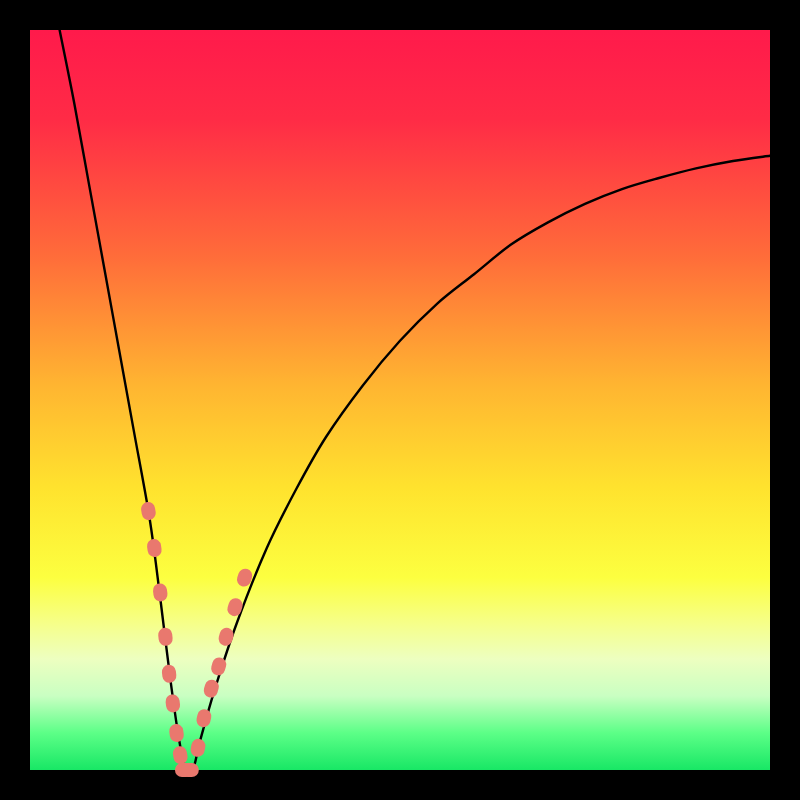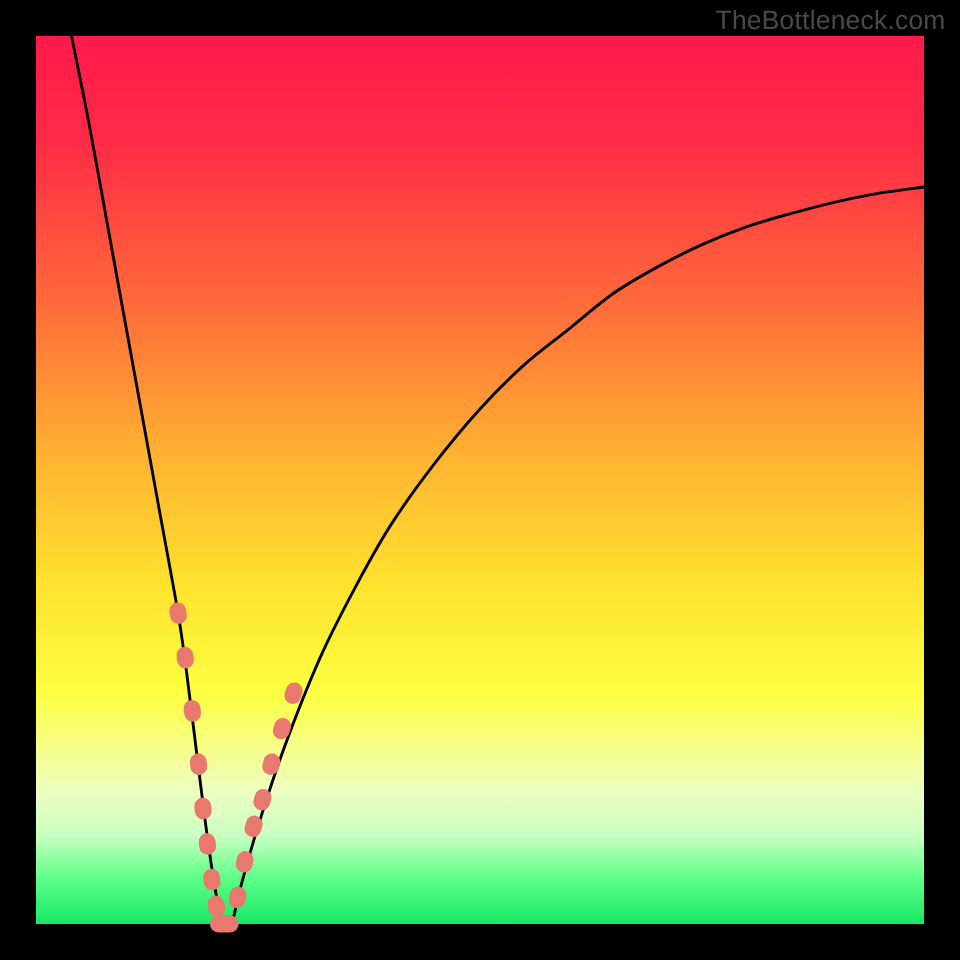--- a/index.html
+++ b/index.html
@@ -67,14 +67,13 @@
         <rect x="172.29999999999998" y="651.6" width="18" height="14" rx="7" fill="#e9786e" transform="rotate(-74.05460409907712 181.29999999999998 658.6)"></rect>
         <rect x="179.70000000000002" y="629.4" width="18" height="14" rx="7" fill="#e9786e" transform="rotate(-74.05460409907712 188.70000000000002 636.4)"></rect>
         <rect x="187.10000000000002" y="599.8" width="18" height="14" rx="7" fill="#e9786e" transform="rotate(-74.62374875117382 196.10000000000002 606.8)"></rect>
         <rect x="195.98" y="570.2" width="18" height="14" rx="7" fill="#e9786e" transform="rotate(-72.64597536373869 204.98 577.2)"></rect>
         <rect x="205.6" y="540.6" width="18" height="14" rx="7" fill="#e9786e" transform="rotate(-71.99583839408662 214.6 547.6)"></rect>
         <rect x="144.92000000000002" y="733" width="18" height="14" rx="7" fill="#e9786e" transform="rotate(0 153.92000000000002 740)"></rect>
         <rect x="150.84000000000003" y="733" width="18" height="14" rx="7" fill="#e9786e" transform="rotate(0 159.84000000000003 740)"></rect>
       </g>
   </svg>
 
-  <div class="watermark">TheBottleneck.com</div>
 </div>
 
 </body></html>

